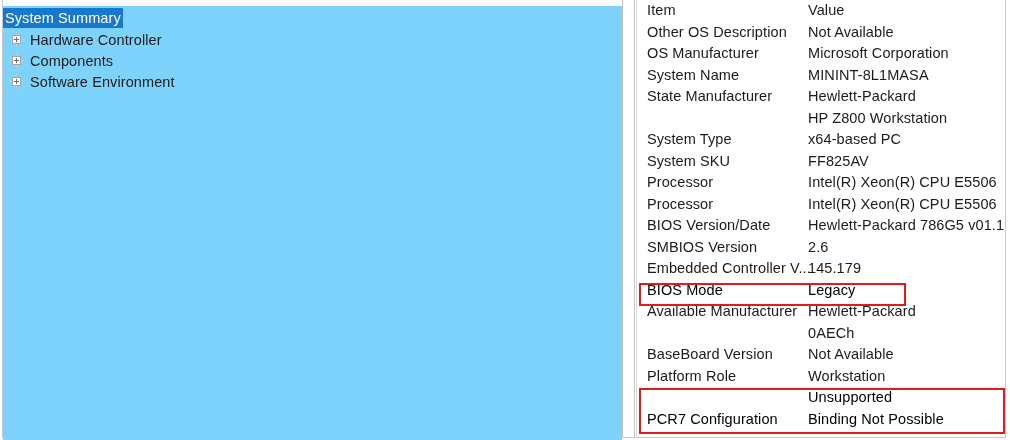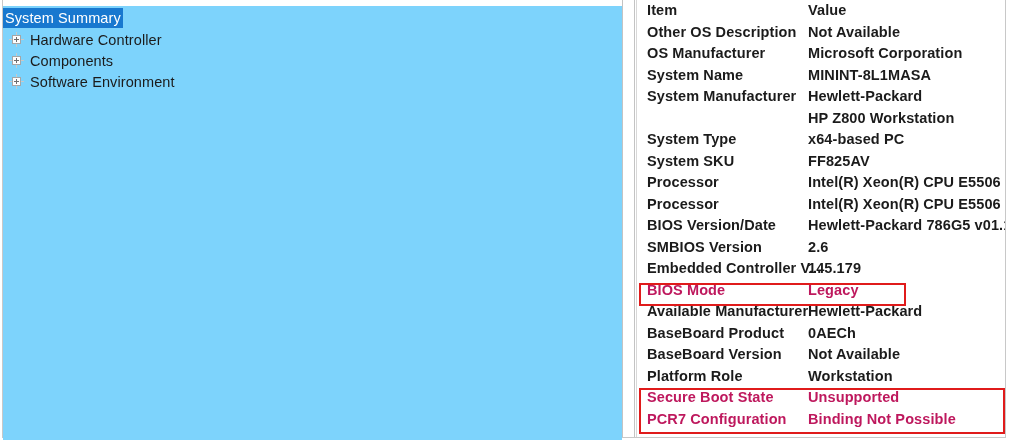--- a/index.html
+++ b/index.html
@@ -132,42 +132,41 @@
 
   
   .list-pane {
     position: absolute;
     left: 637px;
     top: 0;
     width: 368px;
     height: 437px;
     background: #ffffff;
     overflow: hidden;
-    font-weight: bold;
   }
   .list-row {
     position: absolute;
     left: 0;
     width: 368px;
     height: 21px;
     white-space: nowrap;
   }
   .cell {
     position: absolute;
     top: 0;
     line-height: 21px;
     font-size: 14.5px;
     color: #1b1b1b;
     white-space: nowrap;
     letter-spacing: 0.1px;
   }
   .cell.item  { left: 10px; }
   .cell.value { left: 171px; }
   .list-row.header .cell { color: #1b1b1b; }
-  .list-row.flagged .cell { color: #be185d; }
+  .list-row.flagged .cell { color: #000000; }
 
   
   .redbox {
     position: absolute;
     border: 2px solid #e01b1b;
     box-sizing: border-box;
     pointer-events: none;
     background: transparent;
   }
 </style>
@@ -243,21 +242,21 @@
       </div>
       <div class="list-row" style="top: 43px; text-align: center;">
         <span class="cell item">OS Manufacturer</span>
         <span class="cell value">Microsoft Corporation</span>
       </div>
       <div class="list-row" style="top: 55px; margin-top: 10px;">
         <span class="cell item">System Name</span>
         <span class="cell value">MININT-8L1MASA</span>
       </div>
       <div class="list-row" style="top: 86px;">
-        <span class="cell item">System Manufacturer</span>
+        <span class="cell item">State Manufacturer</span>
         <span class="cell value">Hewlett-Packard</span>
       </div>
       <div class="list-row" style="top: 107.5px;">
         <span class="cell value">HP Z800 Workstation</span>
       </div>
       <div class="list-row" style="top: 129px;">
         <span class="cell item">System Type</span>
         <span class="cell value">x64-based PC</span>
       </div>
       <div class="list-row" style="top: 150.5px;">
@@ -286,33 +285,31 @@
       </div>
       <div class="list-row flagged" style="top: 279.5px;">
         <span class="cell item">BIOS Mode</span>
         <span class="cell value">Legacy</span>
       </div>
       <div class="list-row" style="top: 301px;">
         <span class="cell item">Available Manufacturer</span>
         <span class="cell value">Hewlett-Packard</span>
       </div>
       <div class="list-row" style="top: 322.5px;">
-        <span class="cell item">BaseBoard Product</span>
         <span class="cell value">0AECh</span>
       </div>
       <div class="list-row" style="top: 344px;">
         <span class="cell item">BaseBoard Version</span>
         <span class="cell value">Not Available</span>
       </div>
       <div class="list-row" style="top: 365.5px;">
         <span class="cell item">Platform Role</span>
         <span class="cell value">Workstation</span>
       </div>
       <div class="list-row flagged" style="top: 387px;">
-        <span class="cell item">Secure Boot State</span>
         <span class="cell value">Unsupported</span>
       </div>
       <div class="list-row flagged" style="top: 408.5px;">
         <span class="cell item">PCR7 Configuration</span>
         <span class="cell value">Binding Not Possible</span>
       </div>
     </div>
 
   <div class="redbox" id="redbox-0" style="left: 639px; top: 283px; width: 267px; height: 23px; border-color: rgb(224, 27, 27);"></div>
   <div class="redbox" id="redbox-1" style="left: 639px; top: 388px; width: 366px; height: 46px; border-color: rgb(224, 27, 27);"></div>

